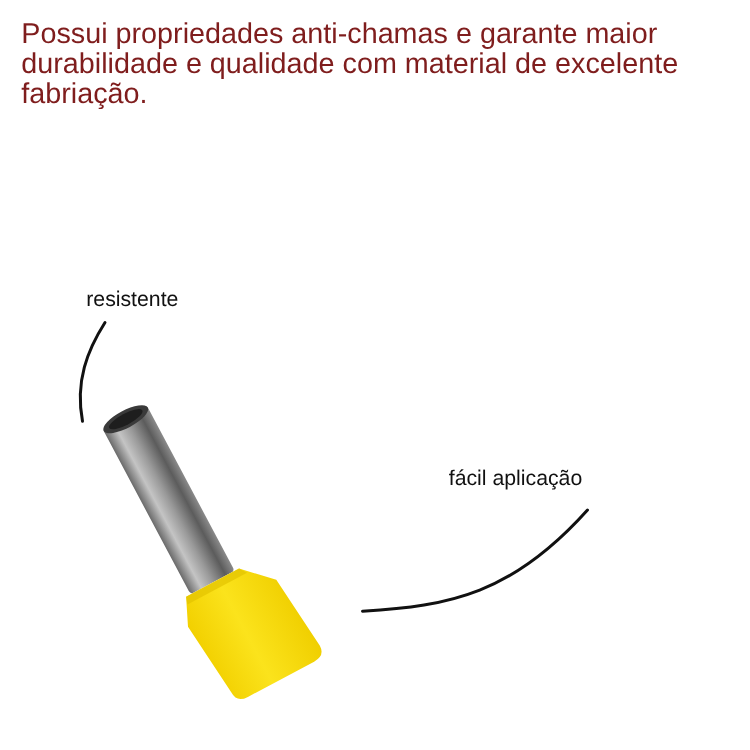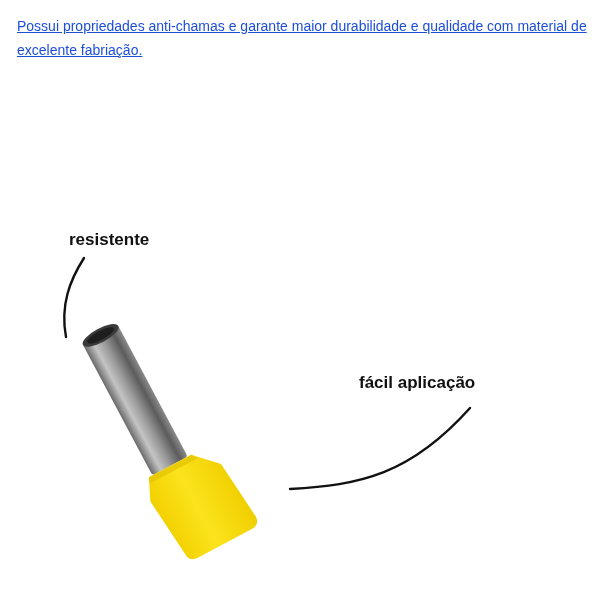--- a/index.html
+++ b/index.html
@@ -1,20 +1,20 @@
 <!DOCTYPE html>
 <html><head>
 <meta charset="utf-8">
 <style>
   html, body { margin: 0; padding: 0; background: #ffffff; }
   body { width: 600px; height: 600px; position: relative; overflow: hidden;
          font-family: "Liberation Sans", sans-serif; color: #111; }
   .desc { position: absolute; left: 17px; top: 14px; width: 575px;
-          font-size: 14px; line-height: 24px; color: #1d4ed8; margin: 0; text-decoration: underline; }
-  .label { position: absolute; font-size: 17px; color: #111; white-space: nowrap; font-weight: bold; }
+          font-size: 23px; line-height: 24px; color: #7f1d1d; margin: 0; }
+  .label { position: absolute; font-size: 17px; color: #111; white-space: nowrap; }
   .label-res { left: 69px; top: 230px; }
   .label-fac { left: 359px; top: 373px; }
   svg.art { position: absolute; left: 0; top: 0; }
 </style>
 </head>
 <body>
 
 <p class="desc">Possui propriedades anti-chamas e garante maior durabilidade e qualidade com material de excelente fabriação.</p>
 
 <div class="label label-res">resistente</div>

